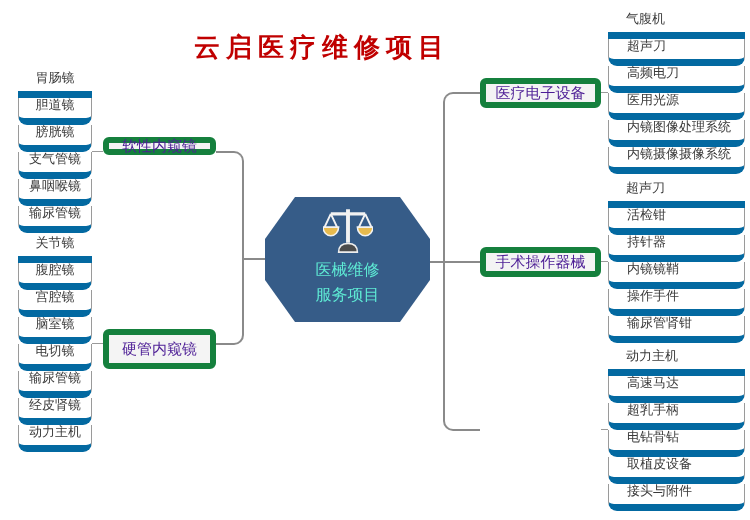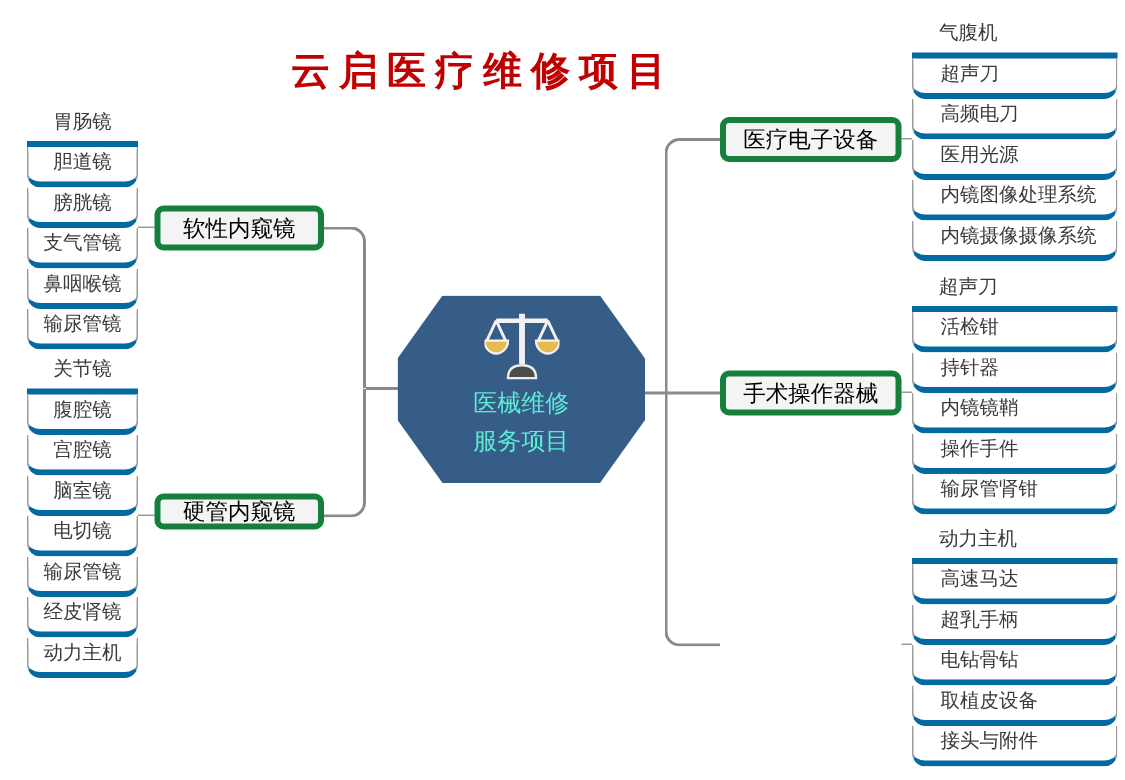--- a/index.html
+++ b/index.html
@@ -15,30 +15,30 @@
   
   .center-node{
     position:absolute;left:265px;top:197px;width:165px;height:125px;background:#365c88;
     clip-path:polygon(30px 0,135px 0,100% 42px,100% 83px,135px 100%,30px 100%,0 83px,0 42px);
     display:flex;flex-direction:column;align-items:center;justify-content:flex-start;
     padding-top:8px;box-sizing:border-box;cursor:default;
   }
   .center-node .label{color:#5eead4;font-size:16px;line-height:25px;text-align:right;}
   
   .node-box{
-    position:absolute;box-sizing:border-box;background:#f4f4f4;border:4px solid #15803d;
+    position:absolute;box-sizing:border-box;background:#f4f4f4;border:6px solid #15803d;
     border-radius:6px;display:flex;align-items:center;justify-content:center;
-    font-size:15px;color:#000000;white-space:nowrap;
+    font-size:15px;color:#4c1d95;white-space:nowrap;
   }
   
   .leaf-col{position:absolute;}
   .leaf-cell{
     box-sizing:border-box;height:27px;display:flex;align-items:flex-end;justify-content:center;
     padding-bottom:4px;font-size:13px;color:#3a3a3a;white-space:nowrap;
-    border-bottom:4px solid #0369a1;
+    border-bottom:7px solid #0369a1;
   }
   .leaf-cell.walled{
     border-left:1px solid #9a9a9a;border-right:1px solid #9a9a9a;
     border-bottom-left-radius:9px;border-bottom-right-radius:9px;
   }
   .leaf-col.side-right .leaf-cell{justify-content:flex-start;padding-left:18px;}
   
   .stub{position:absolute;height:0;border-top:1px solid #9a9a9a;}
   .elbow{position:absolute;box-sizing:border-box;}
   .elbow.lt{border-top:2px solid #8a8a8a;border-right:2px solid #8a8a8a;border-top-right-radius:10px;}
@@ -70,21 +70,21 @@
       <path d="M54 8 L46 25 M54 8 L62 25" stroke="#f2f2f2" stroke-width="2.5" fill="none"></path>
       <path d="M0 25 A10 11 0 0 0 20 25 Z" fill="#e7ba4e" stroke="#f2f2f2" stroke-width="2"></path>
       <path d="M44 25 A10 11 0 0 0 64 25 Z" fill="#e7ba4e" stroke="#f2f2f2" stroke-width="2"></path>
       <path d="M20 57 Q20 46 32 46 Q44 46 44 57 Z" fill="#4c4c4c" stroke="#ededed" stroke-width="2"></path>
     </svg>
     <div class="label">医械维修</div>
     <div class="label">服务项目</div>
   </div>
 
 <div class="stub" style="left: 92px; top: 151px; width: 11px;"></div>
-    <div class="node-box" style="left: 103px; top: 137px; width: 113px; height: 30px;">
+    <div class="node-box" style="left: 103px; top: 137px; width: 113px; height: 18px;">
       <span>软性内窥镜</span>
     </div>
     <div class="leaf-col side-left" style="left: 18px; top: 71px; width: 74px;">
       <div class="leaf-cell">
         <span>胃肠镜</span>
       </div>
       <div class="leaf-cell walled">
         <span>胆道镜</span>
       </div>
       <div class="leaf-cell walled">
@@ -94,21 +94,21 @@
         <span>支气管镜</span>
       </div>
       <div class="leaf-cell walled">
         <span>鼻咽喉镜</span>
       </div>
       <div class="leaf-cell walled">
         <span>输尿管镜</span>
       </div>
     </div>
     <div class="stub" style="left: 92px; top: 343px; width: 11px;"></div>
-    <div class="node-box" style="left: 103px; top: 329px; width: 113px; height: 24px;">
+    <div class="node-box" style="left: 103px; top: 329px; width: 113px; height: 40px;">
       <span>硬管内窥镜</span>
     </div>
     <div class="leaf-col side-left" style="left: 18px; top: 236px; width: 74px;">
       <div class="leaf-cell">
         <span>关节镜</span>
       </div>
       <div class="leaf-cell walled">
         <span>腹腔镜</span>
       </div>
       <div class="leaf-cell walled">

